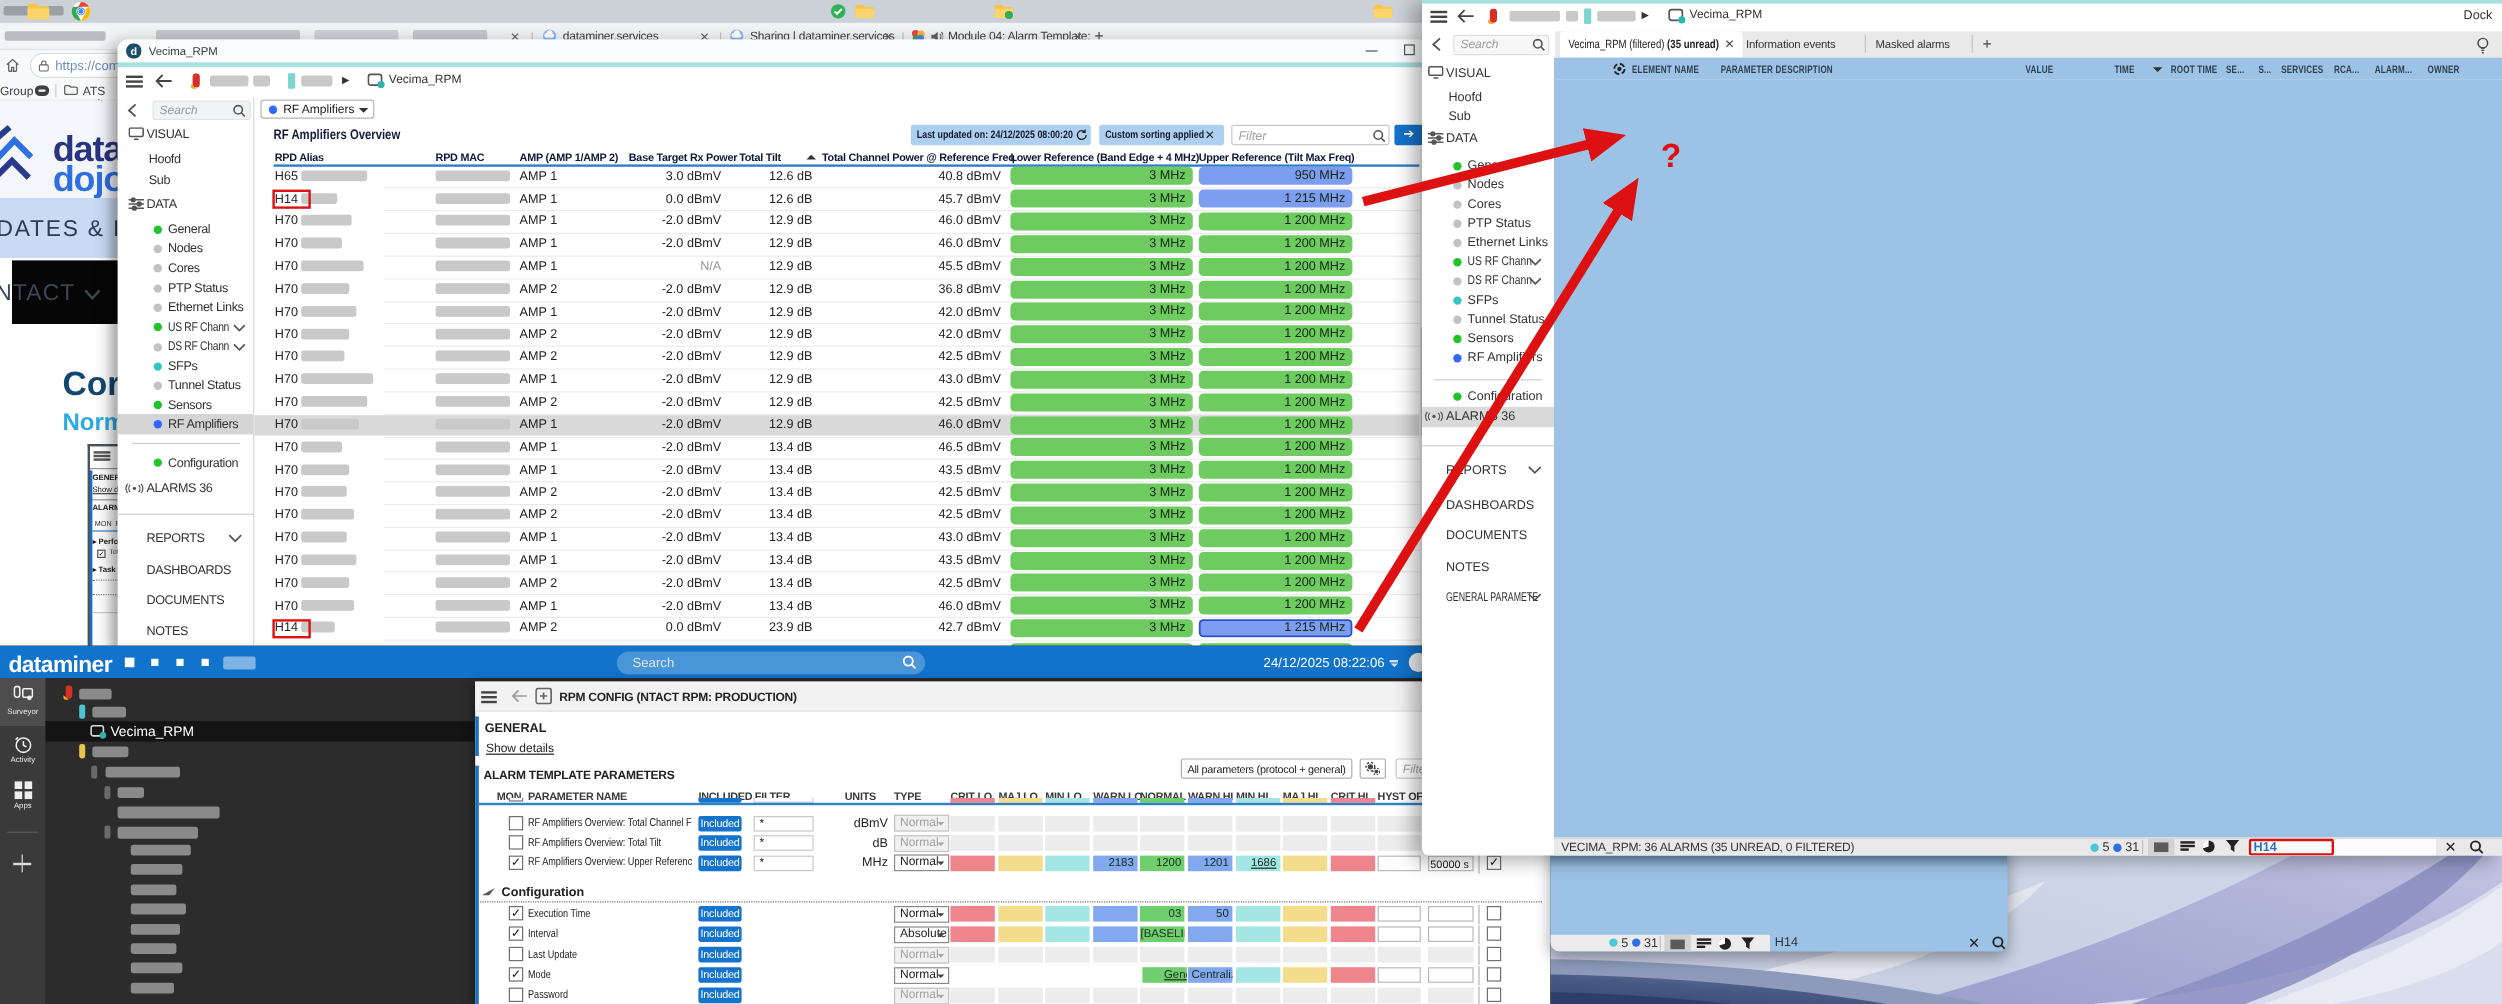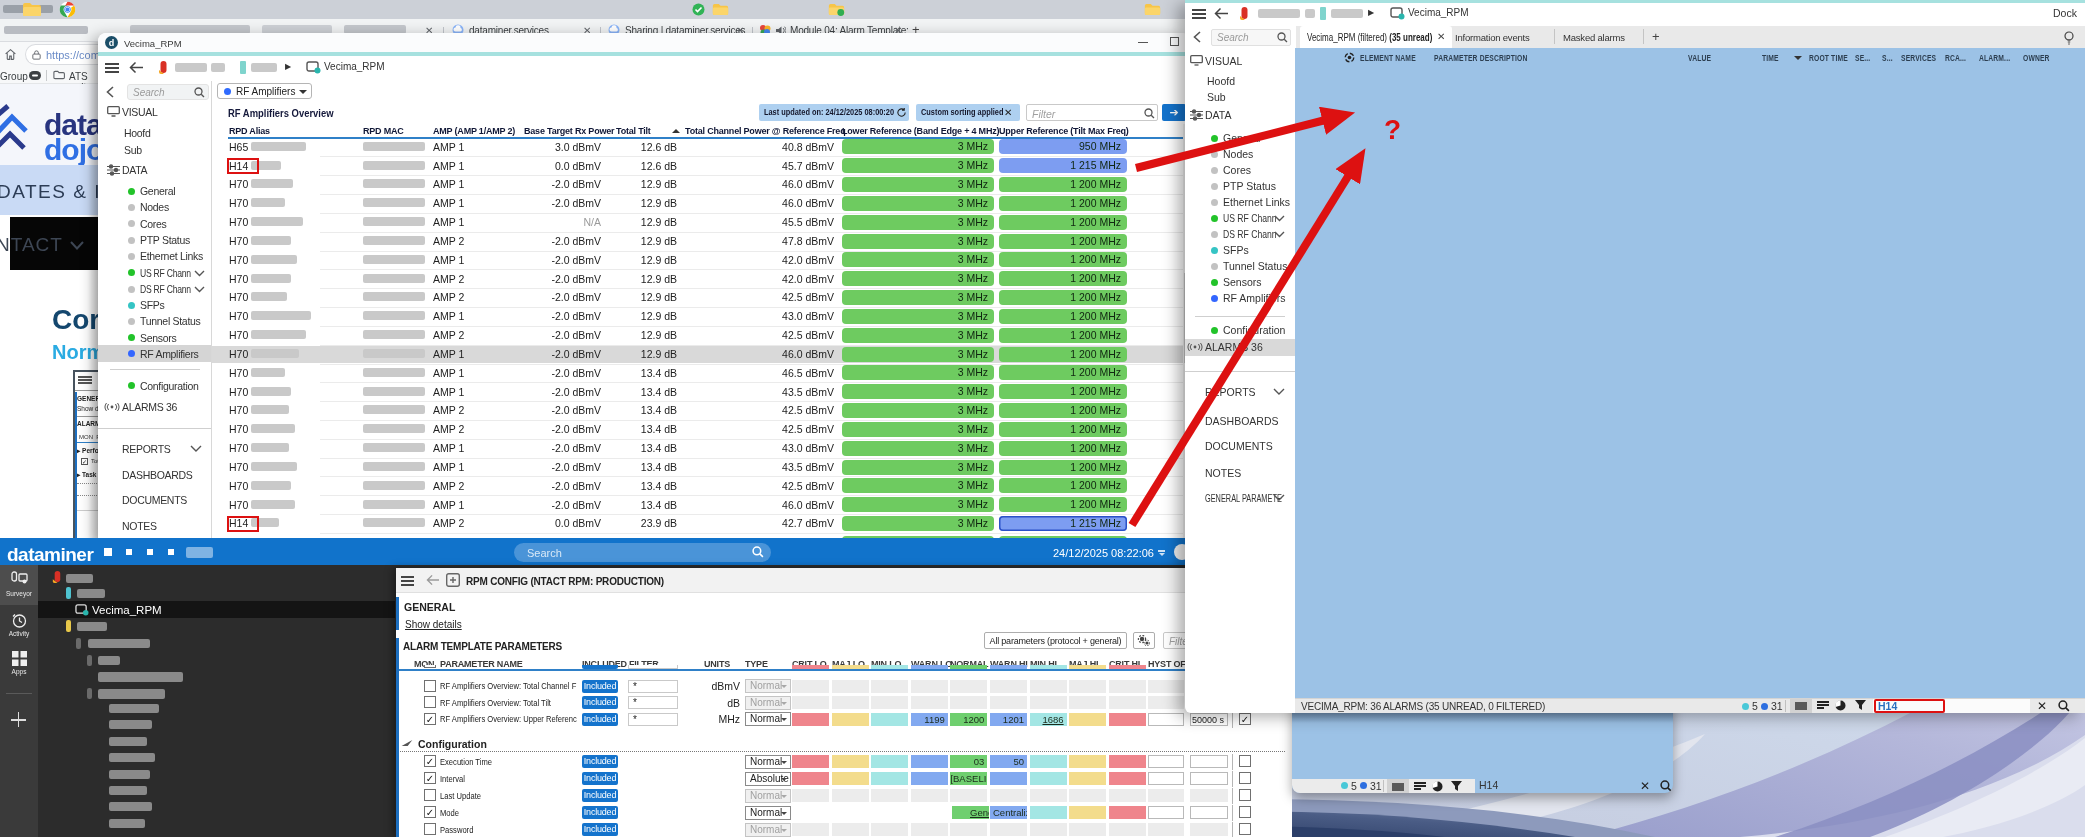--- a/index.html
+++ b/index.html
@@ -373,21 +373,21 @@
 <div class="abs cell" style="left:646px;top:183.0px;width:90px;text-align:right;">45.5 dBmV</div>
 <div class="abs bar bgreen" style="left:744px;top:181.7px;width:152px;">3 MHz</div>
 <div class="abs bar bgreen" style="left:901px;top:181.7px;width:128px;">1 200 MHz</div>
 <div class="abs rowline" style="top:198.6px;"></div>
 <div class="abs cell" style="left:131px;top:201.9px;">H70</div>
 <div class="abs blur" style="left:153px;top:202.9px;width:40px;height:9px;"></div>
 <div class="abs blur" style="left:265px;top:202.9px;width:62px;height:9px;"></div>
 <div class="abs cell" style="left:335px;top:201.9px;">AMP 2</div>
 <div class="abs cell" style="left:413px;top:201.9px;width:90px;text-align:right;color:#222;">-2.0 dBmV</div>
 <div class="abs cell" style="left:509px;top:201.9px;width:70px;text-align:right;">12.9 dB</div>
-<div class="abs cell" style="left:646px;top:201.9px;width:90px;text-align:right;">47.8 dBmV</div>
+<div class="abs cell" style="left:646px;top:201.9px;width:90px;text-align:right;">36.8 dBmV</div>
 <div class="abs bar bgreen" style="left:744px;top:200.6px;width:152px;">3 MHz</div>
 <div class="abs bar bgreen" style="left:901px;top:200.6px;width:128px;">1 200 MHz</div>
 <div class="abs rowline" style="top:217.5px;"></div>
 <div class="abs cell" style="left:131px;top:220.7px;">H70</div>
 <div class="abs blur" style="left:153px;top:221.7px;width:46px;height:9px;"></div>
 <div class="abs blur" style="left:265px;top:221.7px;width:62px;height:9px;"></div>
 <div class="abs cell" style="left:335px;top:220.7px;">AMP 1</div>
 <div class="abs cell" style="left:413px;top:220.7px;width:90px;text-align:right;color:#222;">-2.0 dBmV</div>
 <div class="abs cell" style="left:509px;top:220.7px;width:70px;text-align:right;">12.9 dB</div>
 <div class="abs cell" style="left:646px;top:220.7px;width:90px;text-align:right;">42.0 dBmV</div>
@@ -708,21 +708,21 @@
       <div class="abs gbox" style="left:1190px;top:158.0px;width:38px;font-size:9px;line-height:13px;text-align:right;color:#222;padding-right:3px;white-space:nowrap;"></div>
 <div class="abs cb" style="left:424px;top:174.5px;">✓</div>
       <div class="abs" style="left:440px;top:175.0px;font-size:9.5px;color:#222;white-space:nowrap;width:176px;overflow:hidden;transform:scaleX(0.8);transform-origin:left;">RF Amplifiers Overview: Upper Referenc</div>
       <div class="abs incl" style="left:582px;top:174.5px;">Included</div>
       <div class="abs" style="left:628px;top:174.5px;width:50px;height:13px;border:1px solid #c9c9c9;background:#fff;font-size:10px;line-height:12px;padding-left:4px;color:#222;">*</div>
       <div class="abs" style="left:690px;top:175.0px;width:50px;text-align:right;font-size:10.5px;color:#222;">MHz</div>
       <div class="abs dd" style="left:745px;top:174.0px;">Normal</div>
 <div class="abs tcell" style="left:792.0px;top:174.5px;background:#ef858c;padding-left:3px;"></div>
       <div class="abs tcell" style="left:831.6px;top:174.5px;background:#f3dc8c;padding-left:3px;"></div>
       <div class="abs tcell" style="left:871.2px;top:174.5px;background:#a3e6e4;padding-left:3px;"></div>
-      <div class="abs tcell" style="left:910.8px;top:174.5px;background:#82a9f0;text-align:right;padding-right:3px;">1199</div>
+      <div class="abs tcell" style="left:910.8px;top:174.5px;background:#82a9f0;text-align:right;padding-right:3px;">2183</div>
       <div class="abs tcell" style="left:950.4px;top:174.5px;background:#6fcf6f;text-align:right;padding-right:3px;">1200</div>
       <div class="abs tcell" style="left:990.0px;top:174.5px;background:#82a9f0;text-align:right;padding-right:3px;">1201</div>
       <div class="abs tcell" style="left:1029.6px;top:174.5px;background:#a3e6e4;text-align:right;padding-right:3px;"><u>1686</u></div>
       <div class="abs tcell" style="left:1069.2px;top:174.5px;background:#f3dc8c;padding-left:3px;"></div>
       <div class="abs tcell" style="left:1108.8px;top:174.5px;background:#ef858c;padding-left:3px;"></div>
       <div class="abs wbox" style="left:1148px;top:174.5px;width:36px;"></div>
       <div class="abs wbox" style="left:1190px;top:174.5px;width:38px;font-size:9px;line-height:13px;text-align:right;color:#222;padding-right:3px;white-space:nowrap;">50000 s</div>
       <div class="abs" style="left:1232px;top:173.5px;width:1px;height:16px;background:#b5b5b5;"></div>
       <div class="abs cb" style="left:1239px;top:174.5px;">✓</div>
 <div class="abs" style="left:404px;top:202px;width:0;height:0;border-left:6px solid transparent;border-bottom:6px solid #555;transform:skewX(-38deg);"></div>

